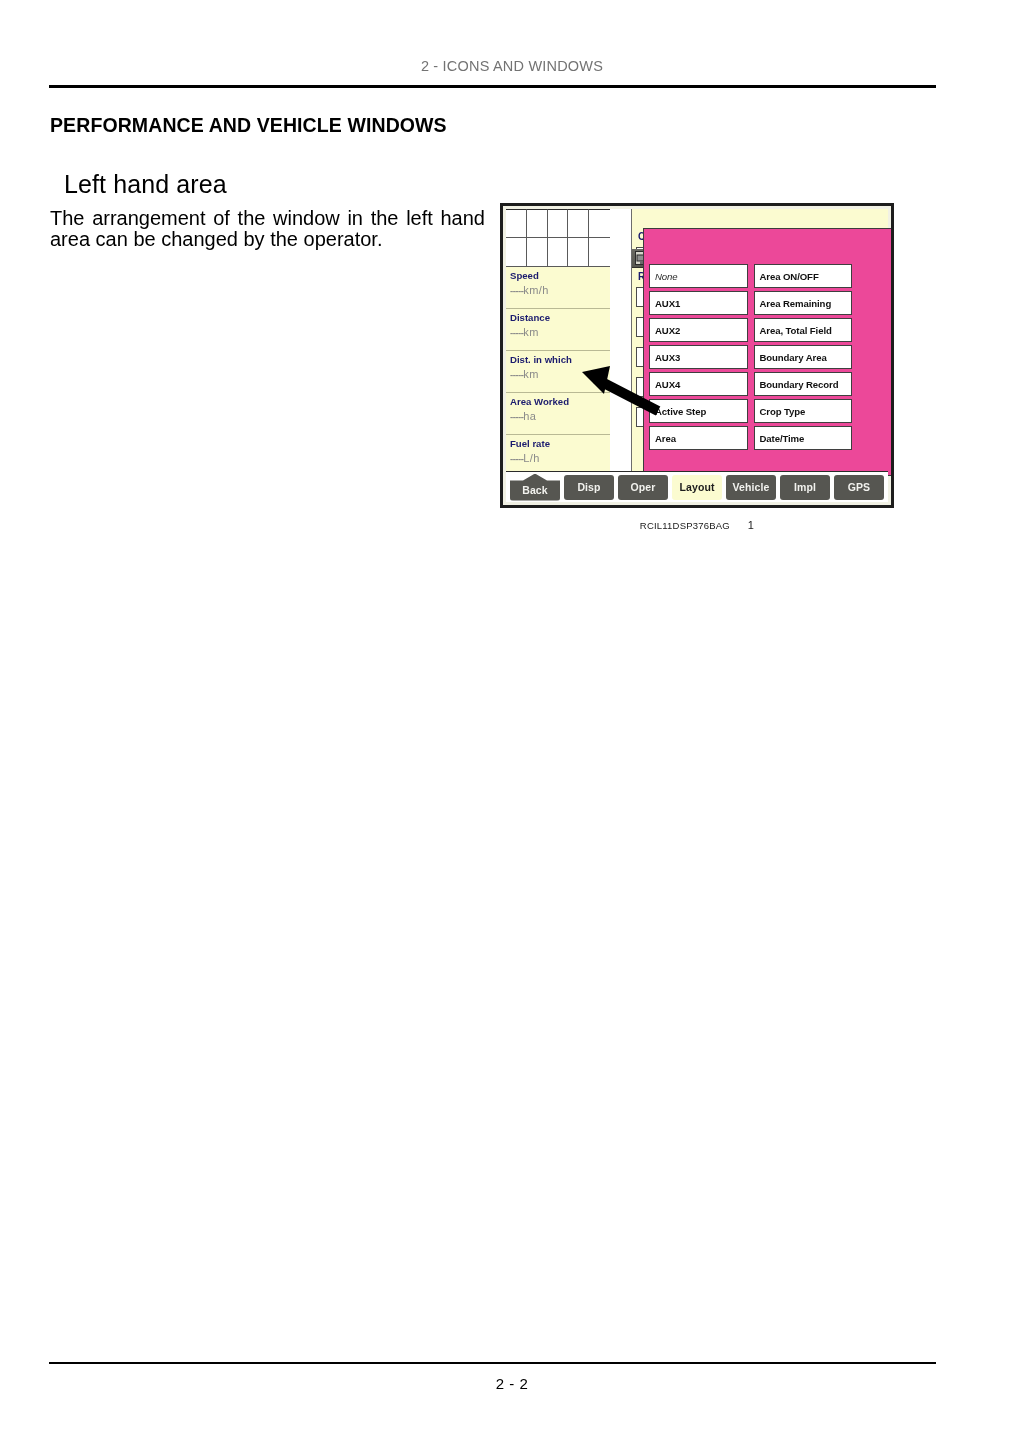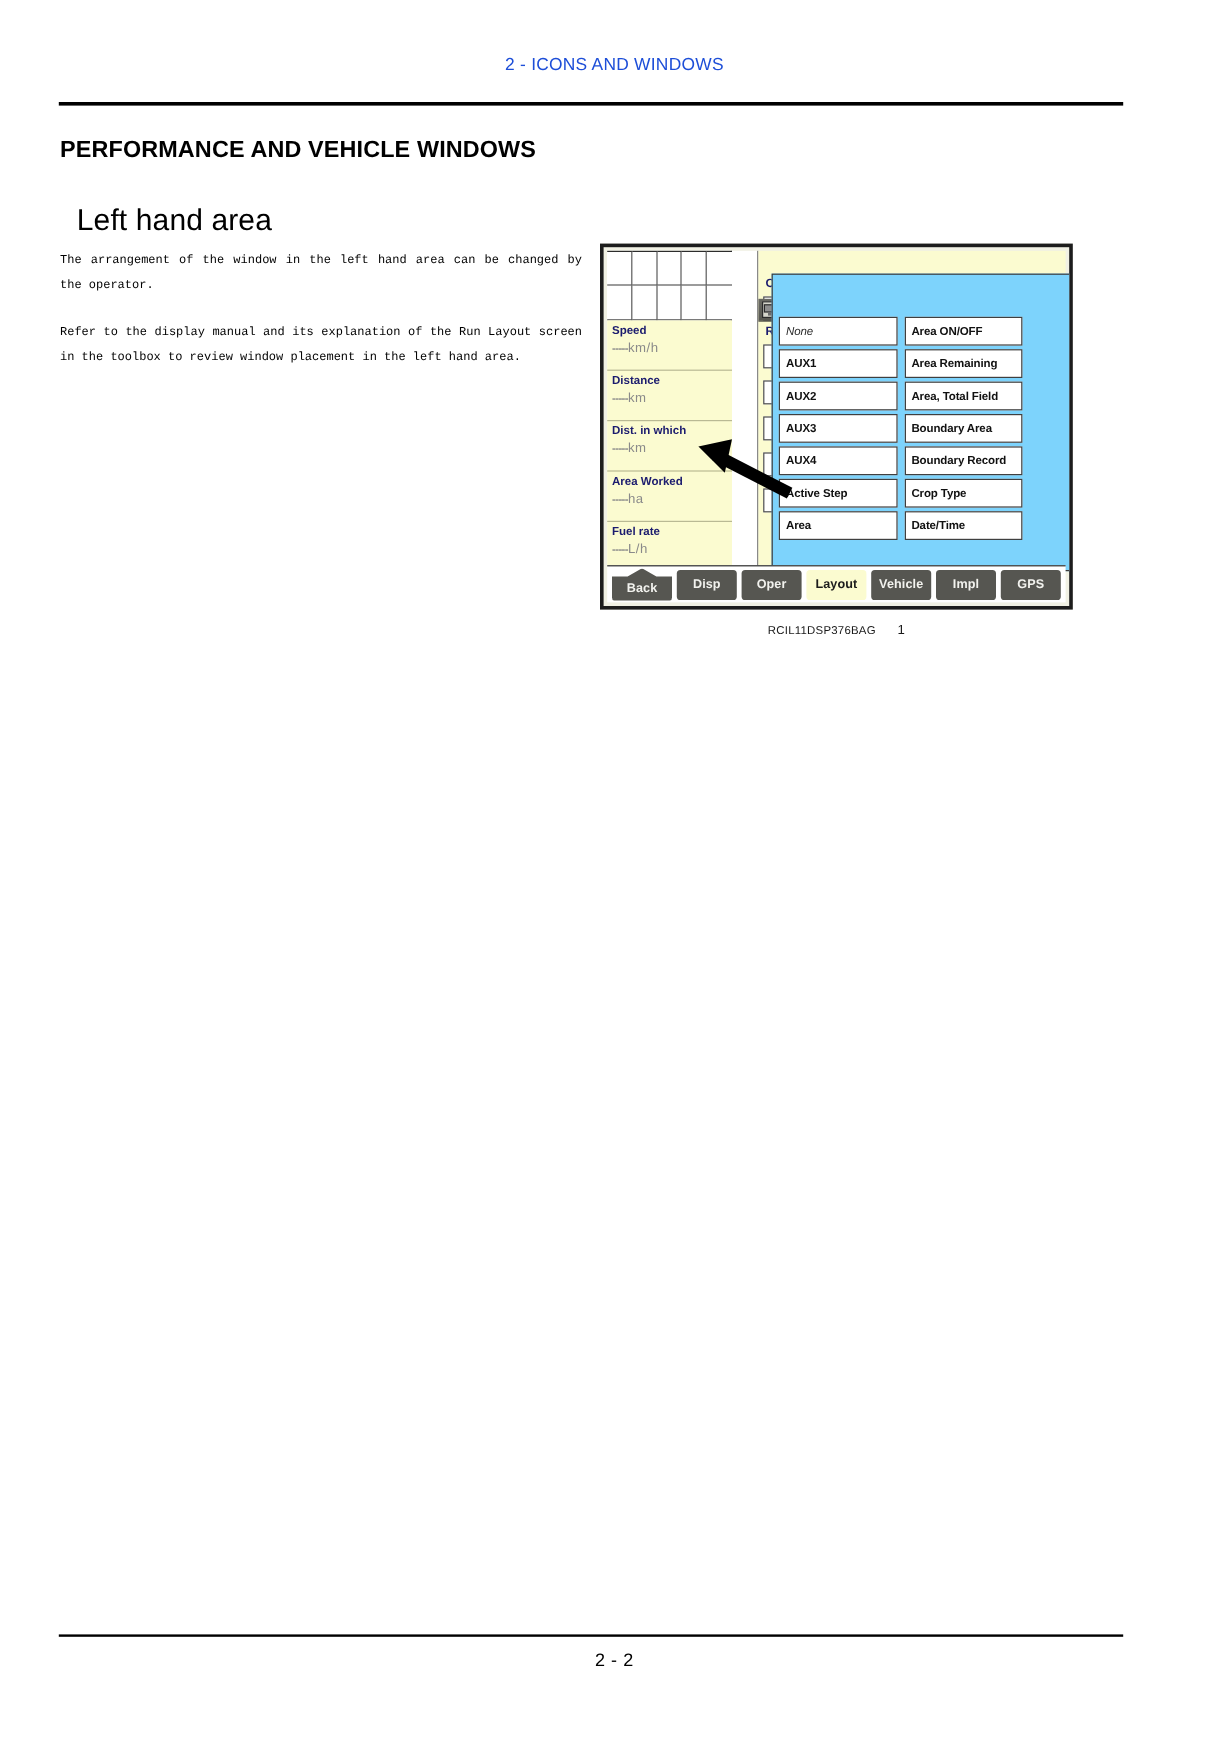--- a/index.html
+++ b/index.html
@@ -12,27 +12,27 @@
     height: 1448px;
     position: relative;
     font-family: "Liberation Sans", sans-serif;
     color: #000000;
     overflow: hidden;
   }
 
   
   .page-header {
     position: absolute;
-    top: 46px;
+    top: 58px;
     left: 88px;
     width: 848px;
     text-align: center;
     font-size: 14.5px;
     letter-spacing: 0.2px;
-    color: #1d4ed8;
+    color: #737373;
   }
   .header-rule {
     position: absolute;
     top: 85px;
     left: 49px;
     width: 887px;
     height: 3px;
     background: #000;
   }
   .footer-rule {
@@ -71,25 +71,24 @@
     letter-spacing: 0.1px;
   }
   .body-col {
     position: absolute;
     top: 208px;
     left: 50px;
     width: 435px;
   }
   .body-col p {
     margin: 0 0 19px 0;
-    font-size: 10px;
+    font-size: 20px;
     line-height: 20.5px;
     text-align: justify;
     text-justify: inter-word;
-    font-family: Liberation Mono, monospace;
   }
   .body-col p:last-child { margin-bottom: 0; }
 
   
   .figure {
     position: absolute;
     top: 203px;
     left: 500px;
   }
   .device {
@@ -230,21 +229,21 @@
     box-sizing: border-box;
   }
 
   
   .dialog {
     position: absolute;
     left: 140px;
     top: 22px;
     width: 297px;
     height: 248px;
-    background: #7dd3fc;
+    background: #ec4899;
     border: 1px solid #3c3c3c;
     box-sizing: border-box;
   }
   .dlg-close {
     position: absolute;
     right: 5px;
     top: 5px;
     width: 28px;
     height: 25px;
     background: #dcdcdc;
@@ -380,21 +379,20 @@
 <body>
 
 <div class="page-header">2 - ICONS AND WINDOWS</div>
 <div class="header-rule"></div>
 
 <div class="section-title">PERFORMANCE AND VEHICLE WINDOWS</div>
 <div class="sub-title">Left hand area</div>
 
 <div class="body-col">
   <p>The arrangement of the window in the left hand area can be changed by the operator.</p>
-  <p>Refer to the display manual and its explanation of the Run Layout screen in the toolbox to review window placement in the left hand area.</p>
 </div>
 
 <div class="figure">
   <div class="device">
 
     <div class="lh-panel">
       <div class="grid-top">
         <div class="gt-top"></div>
         <div class="gt-top"></div>
         <div class="gt-top"></div>

